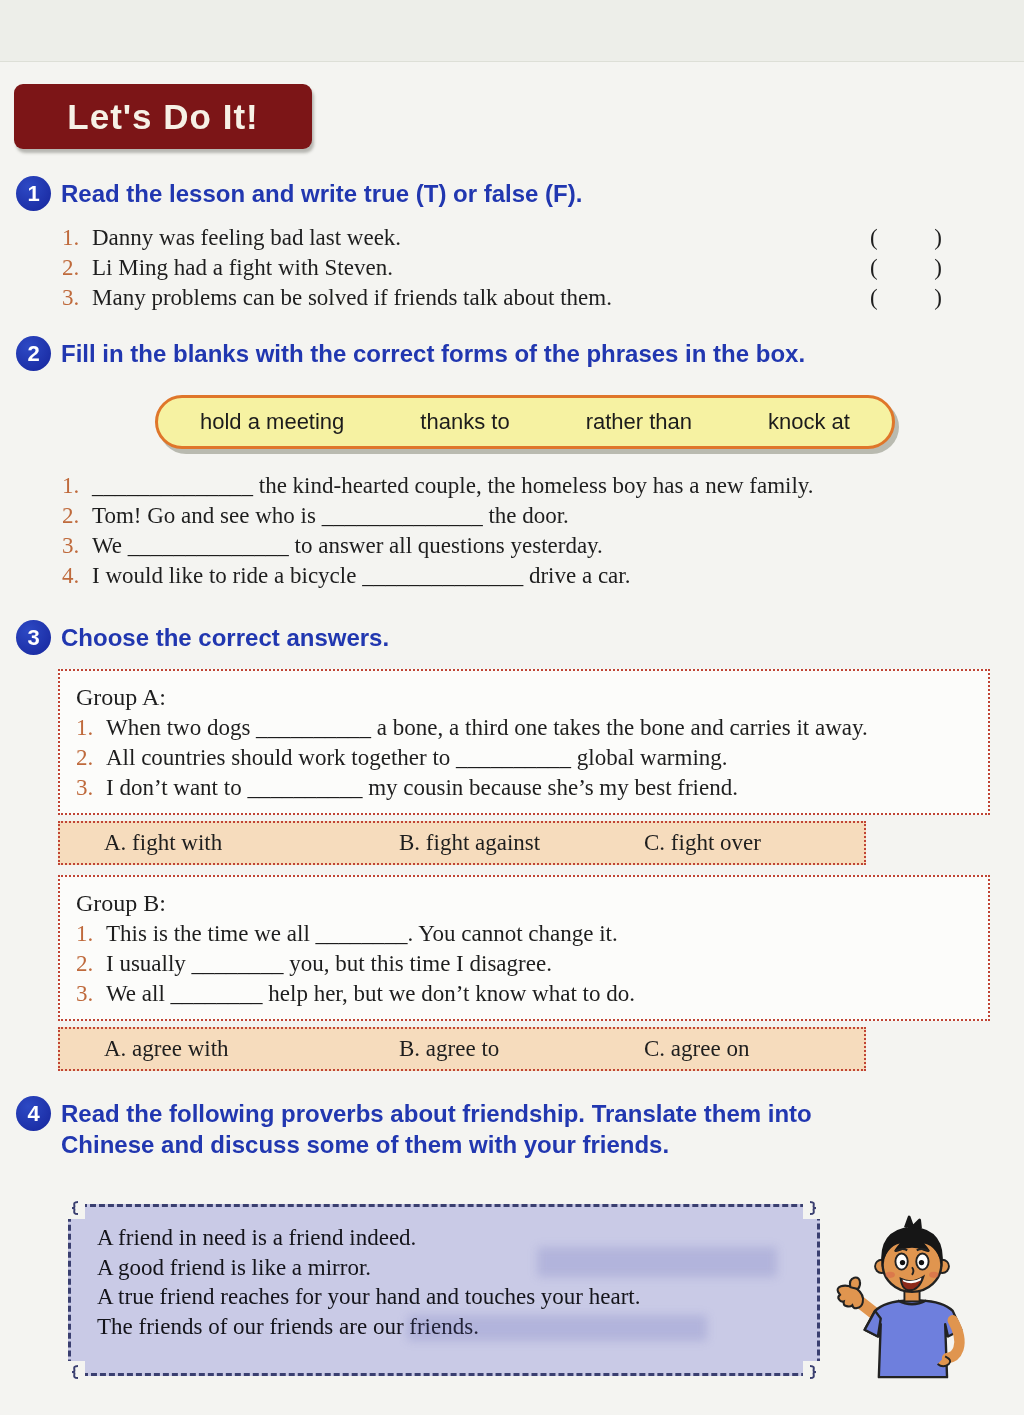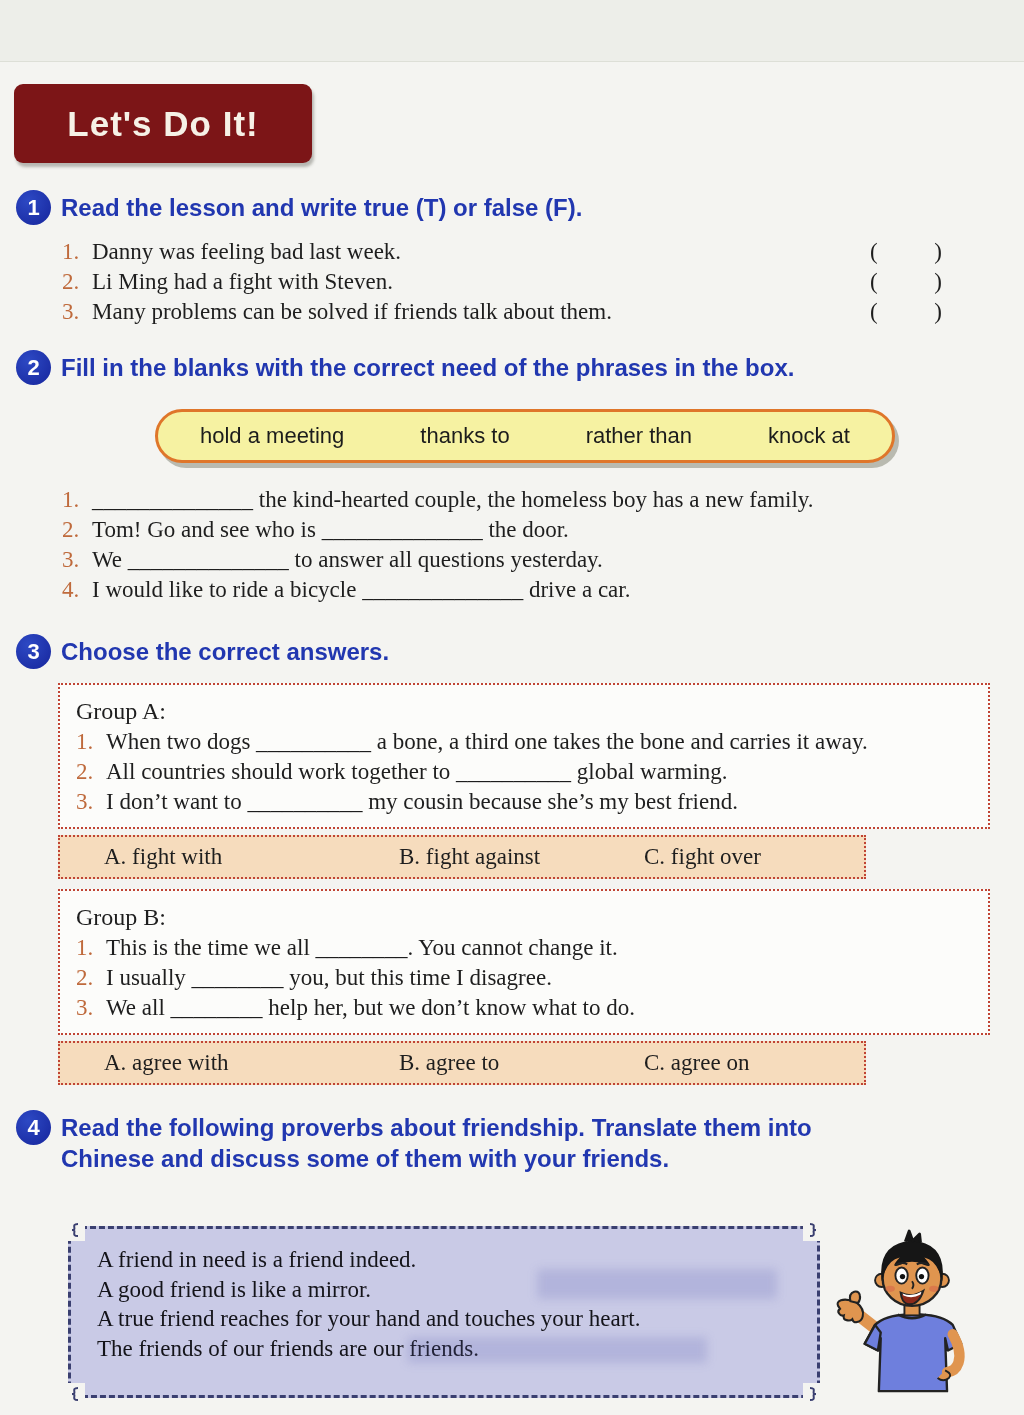--- a/index.html
+++ b/index.html
@@ -8,21 +8,21 @@
     width:1024px; height:1415px; overflow:hidden;
     background:#f4f4f1;
     font-family:"Liberation Serif", serif;
     color:#1e1e1e;
     position:relative;
   }
   .top-strip { height:62px; background:#edeee9; border-bottom:1px solid #dddfd7; }
 
   
   .lets-do-it {
-    margin:22px 0 0 14px; width:298px; height:79px;
+    margin:22px 0 0 14px; width:298px; height:65px;
     background:#7c1517; border-radius:9px;
     display:flex; align-items:center; justify-content:center;
     box-shadow:2px 4px 3px rgba(70,70,60,.35);
   }
   .lets-do-it span {
     color:#f6f1e6; font-family:"Liberation Sans", sans-serif;
     font-weight:bold; font-size:35px; letter-spacing:1px;
   }
 
   
@@ -74,21 +74,21 @@
   .answer-strip span { font-size:23px; }
   .answer-strip .ans-a { width:295px; }
   .answer-strip .ans-b { width:245px; }
 
   
   .ex4-title div { line-height:31px; }
 
   
   .proverbs-wrap { position:relative; margin-top:44px; height:190px; }
   .proverb-box {
-    position:absolute; left:68px; top:8px; width:752px; height:172px;
+    position:absolute; left:68px; top:0; width:752px; height:172px;
     background:#c9cae6; border:3px dashed #3a3f70; border-radius:4px;
     padding:16px 0 0 26px;
   }
   .proverb-box .line { font-size:23px; line-height:29.5px; color:#14141a; }
   .ghost { position:absolute; background:rgba(90,95,180,.20); filter:blur(5px); border-radius:4px; }
   .ghost1 { right:40px; top:40px; width:240px; height:30px; }
   .ghost2 { right:110px; top:108px; width:300px; height:26px; }
   .corner { position:absolute; width:22px; height:22px; background:#f4f4f1; display:flex; align-items:center; justify-content:center; }
   .corner svg { width:16px; height:16px; }
   .c-tl { left:-8px; top:-10px; } .c-tr { right:-8px; top:-10px; }
@@ -132,21 +132,21 @@
     <span class="item-text">Many problems can be solved if friends talk about them.</span>
     <span class="paren">
         <i>(</i>
         <i>)</i>
       </span>
   </div>
 </div>
 
 <div class="ex-head mt22">
   <div class="num-circle">2</div>
-  <div class="ex-title">Fill in the blanks with the correct need of the phrases in the box.</div>
+  <div class="ex-title">Fill in the blanks with the correct forms of the phrases in the box.</div>
 </div>
 <div class="phrase-box">
   <span>hold a meeting</span>
   <span>thanks to</span>
   <span>rather than</span>
   <span>knock at</span>
 </div>
 <div class="item-list mt22">
   <div class="item-row">
     <span class="item-num">1.</span>

